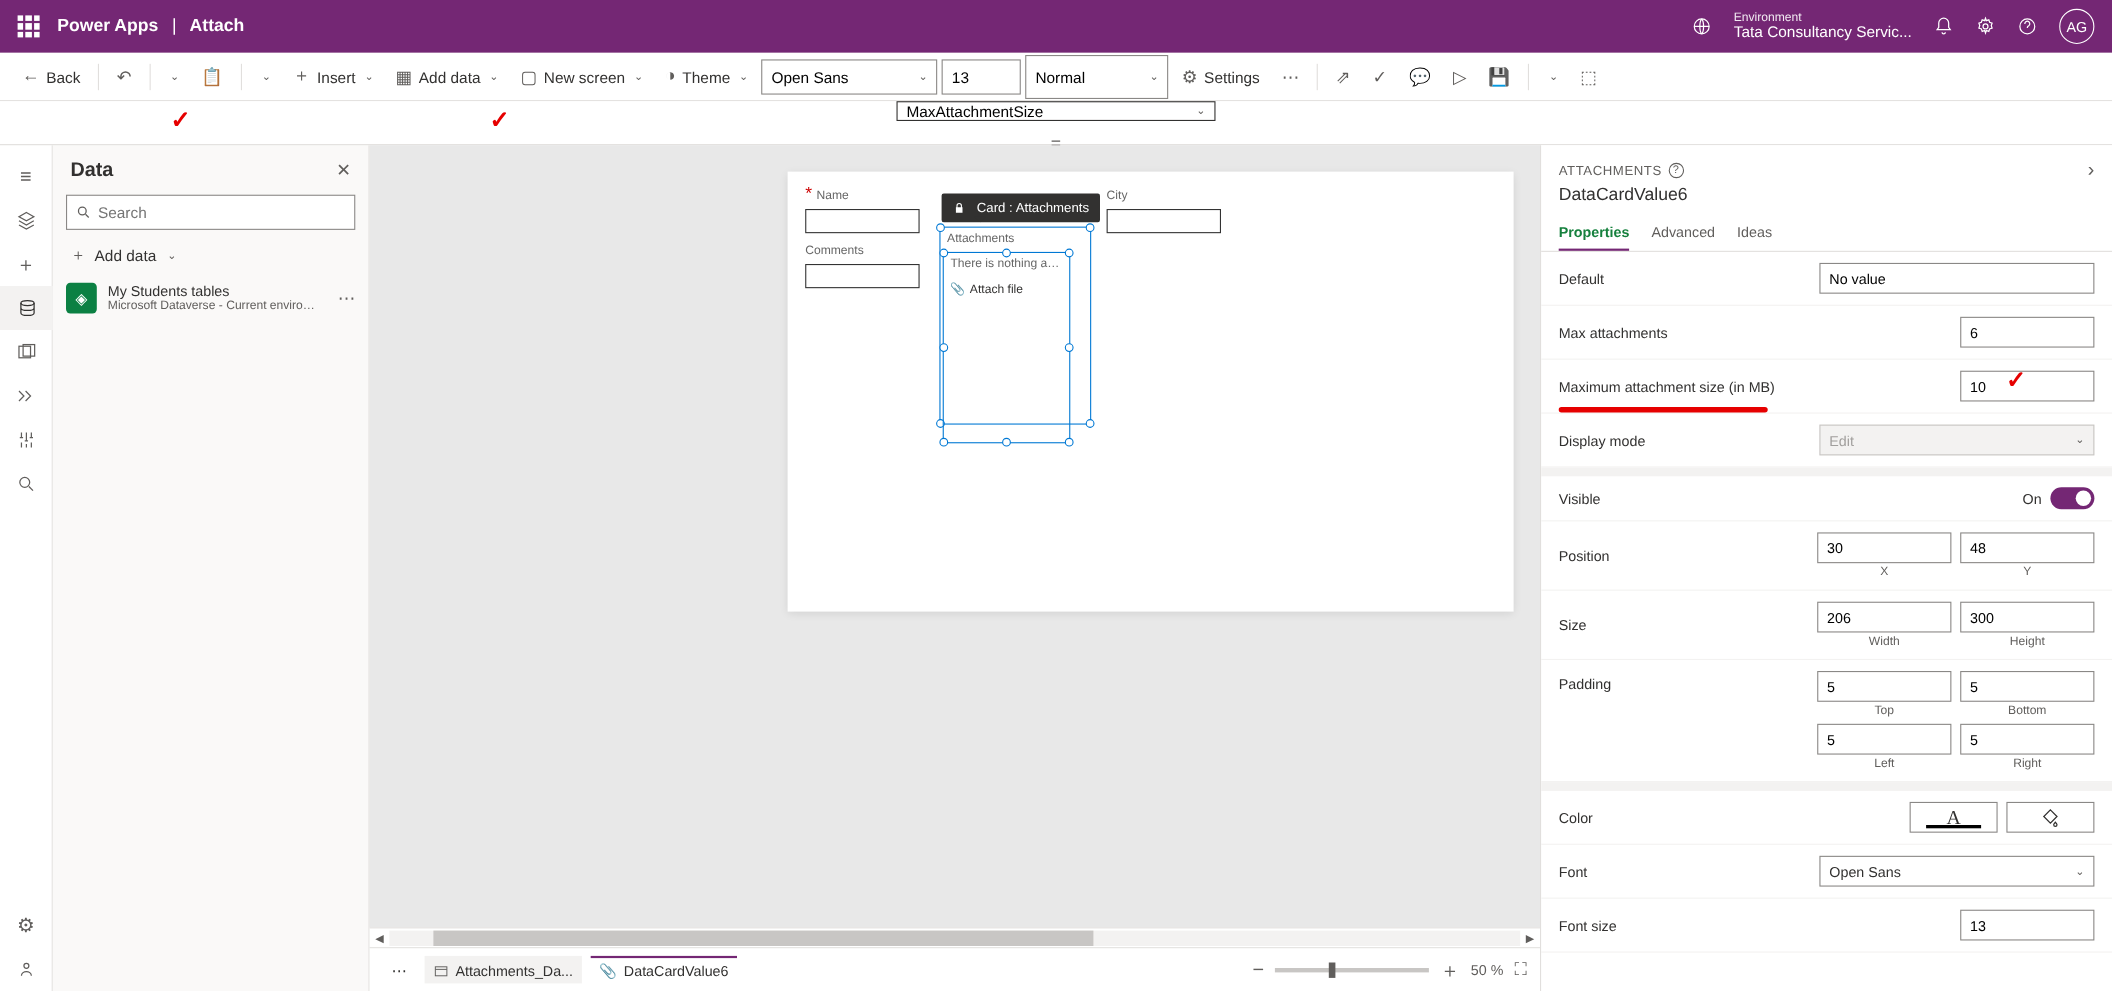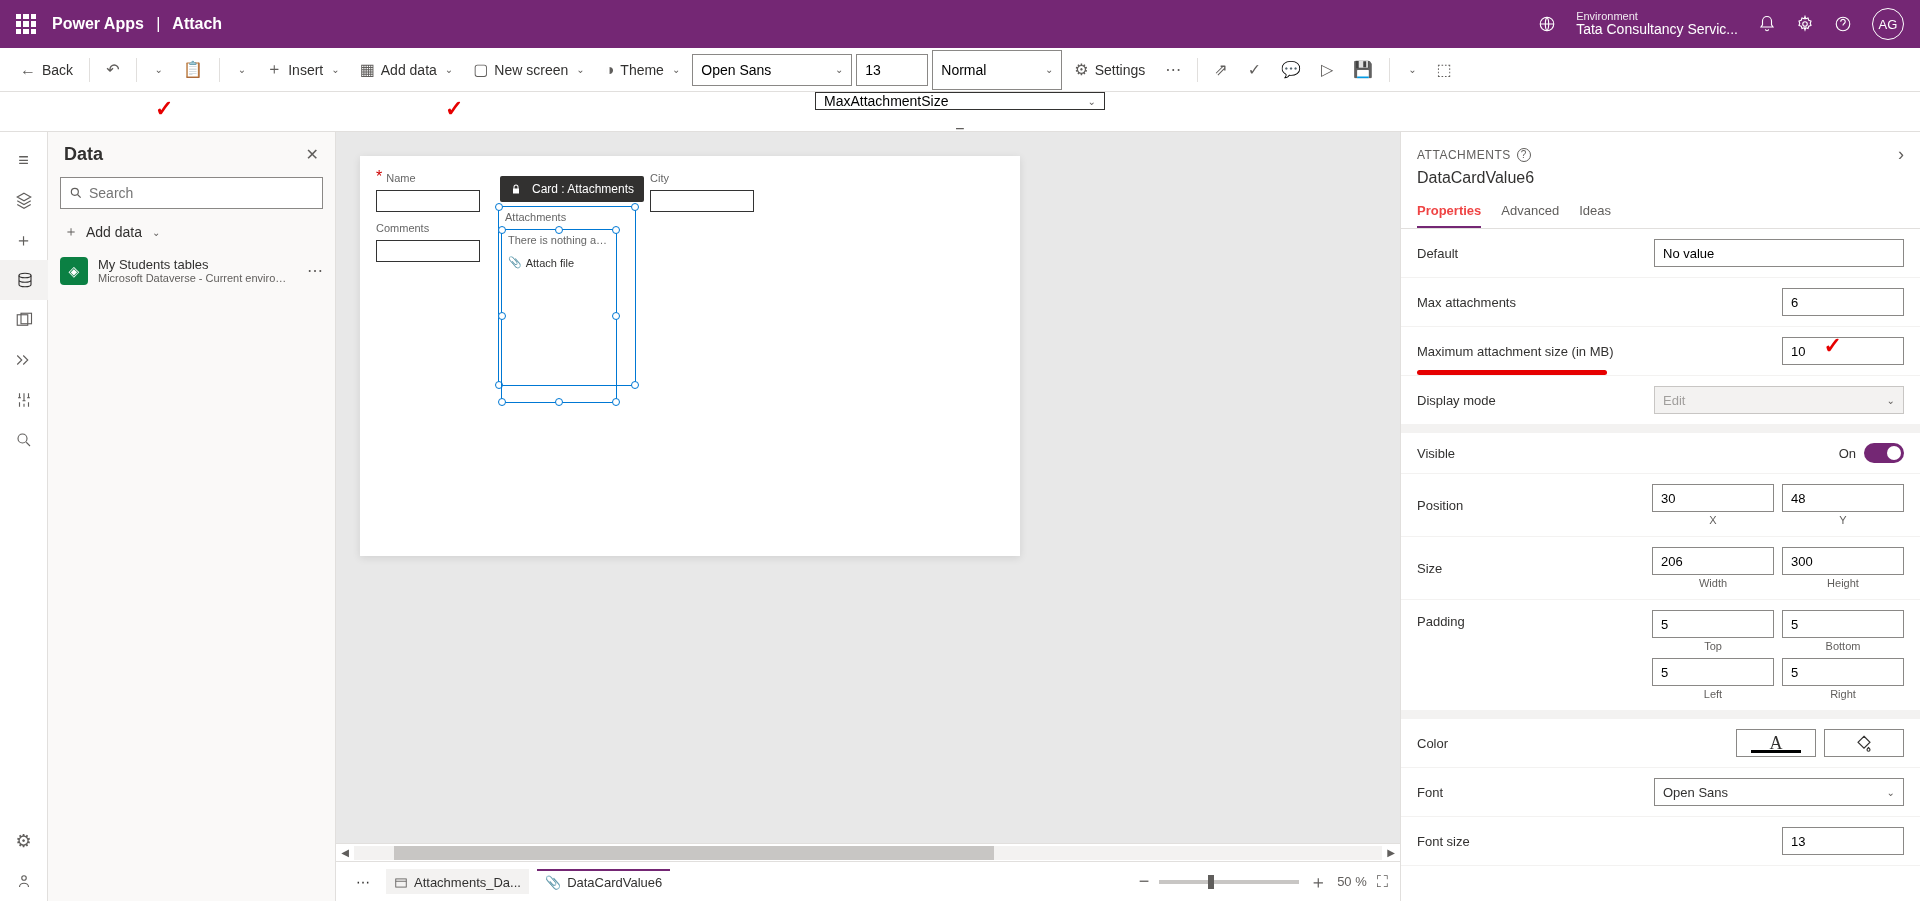--- a/index.html
+++ b/index.html
@@ -56,21 +56,21 @@
 .add-data-row { display: flex; align-items: center; padding: 6px 16px; gap: 8px; font-size: 14px; color: #323130; cursor: pointer; }
 .data-item { display: flex; align-items: flex-start; padding: 10px 12px; gap: 10px; cursor: pointer; }
 .ds-icon { width: 28px; height: 28px; background: #0b8043; border-radius: 4px; display:flex; align-items:center; justify-content:center; color:#fff; font-size:14px;}
 .ds-text { flex: 1; }
 .ds-title { font-size: 13px; color: #323130; }
 .ds-sub { font-size: 11px; color: #605e5c; white-space: nowrap; overflow:hidden; text-overflow:ellipsis; max-width:190px;}
 .ds-more { color: #605e5c; padding-top:4px;}
 
 
 .canvas-wrap { flex: 1; display: flex; flex-direction: column; background: #e8e8e8; position:relative;}
-.canvas-area { flex: 1; display: flex; align-items: flex-start; justify-content: flex-start; padding: 24px; overflow:hidden;}
+.canvas-area { flex: 1; display: flex; align-items: flex-start; justify-content: flex-end; padding: 24px; overflow:hidden;}
 .app-screen { width: 660px; height: 400px; background: #fff; position: relative; box-shadow: 0 2px 8px rgba(0,0,0,.1); }
 .form-field { position: absolute; }
 .field-label { font-size: 11px; color: #666; }
 .field-input { width: 104px; height: 22px; border: 1px solid #333; margin-top: 4px; background:#fff;}
 .req { color: #c00; margin-right: 4px; }
 
 .card-tooltip { position: absolute; background: #323130; color: #fff; font-size: 12px; padding: 6px 10px; border-radius: 2px; display:flex; align-items:center; gap:6px;}
 .card-tooltip::after{content:""; position:absolute; bottom:-5px; left:30px; border:5px solid transparent; border-top-color:#323130;}
 
 .attach-card { position:absolute; border:1px solid #0078d4; background:#fff;}
@@ -95,21 +95,21 @@
 .hscroll .track{flex:1; height:14px; background:#f3f2f1; position:relative;}
 .hscroll .thumb{position:absolute; height:14px; background:#c8c6c4; left:40px; width:600px;}
 
 
 .props-panel { width: 520px; background: #fff; border-left: 1px solid #e1dfdd; display: flex; flex-direction: column; overflow-y:auto;}
 .props-header { padding: 12px 16px 4px; display:flex; align-items:center; justify-content:space-between;}
 .props-type { font-size: 12px; color: #605e5c; letter-spacing: .5px; display:flex; align-items:center; gap:6px;}
 .props-name { font-size: 16px; color: #323130; padding: 0 16px 8px;}
 .props-tabs { display: flex; gap: 20px; padding: 0 16px; border-bottom: 1px solid #e1dfdd; }
 .props-tab { font-size: 13px; padding: 8px 0; color: #605e5c; cursor: pointer; border-bottom: 2px solid transparent;}
-.props-tab.active { color: #ef4444; border-bottom-color: #742774; font-weight:600;}
+.props-tab.active { color: #15803d; border-bottom-color: #742774; font-weight:600;}
 .prop-row { display: flex; align-items: center; justify-content: space-between; padding: 10px 16px; font-size: 13px; color: #323130; border-bottom:1px solid #f3f2f1;}
 .prop-row .inp { width: 250px; height: 28px; border: 1px solid #8a8886; padding: 0 8px; font-size: 13px;}
 .prop-row .inp-sm { width: 122px; height: 28px; border: 1px solid #8a8886; padding: 0 8px; font-size: 13px;}
 .prop-row .sel { width: 250px; height: 28px; border: 1px solid #c8c6c4; padding: 0 8px; font-size: 13px; background:#f3f2f1; color:#a19f9d; display:flex; align-items:center; justify-content:space-between;}
 .dual-col { display:flex; flex-direction:column; align-items:flex-end;padding-left:28px;}
 .dual-wrap{display:flex; gap:8px;}
 .dual-label{display:flex; gap:8px; font-size:11px; color:#605e5c; margin-top:2px;}
 .dual-label span{width:122px; text-align:center;}
 .toggle { width: 40px; height: 20px; background: #742774; border-radius: 10px; position: relative;}
 .toggle .knob{position:absolute; width:14px; height:14px; background:#fff; border-radius:50%; right:3px; top:3px;}

